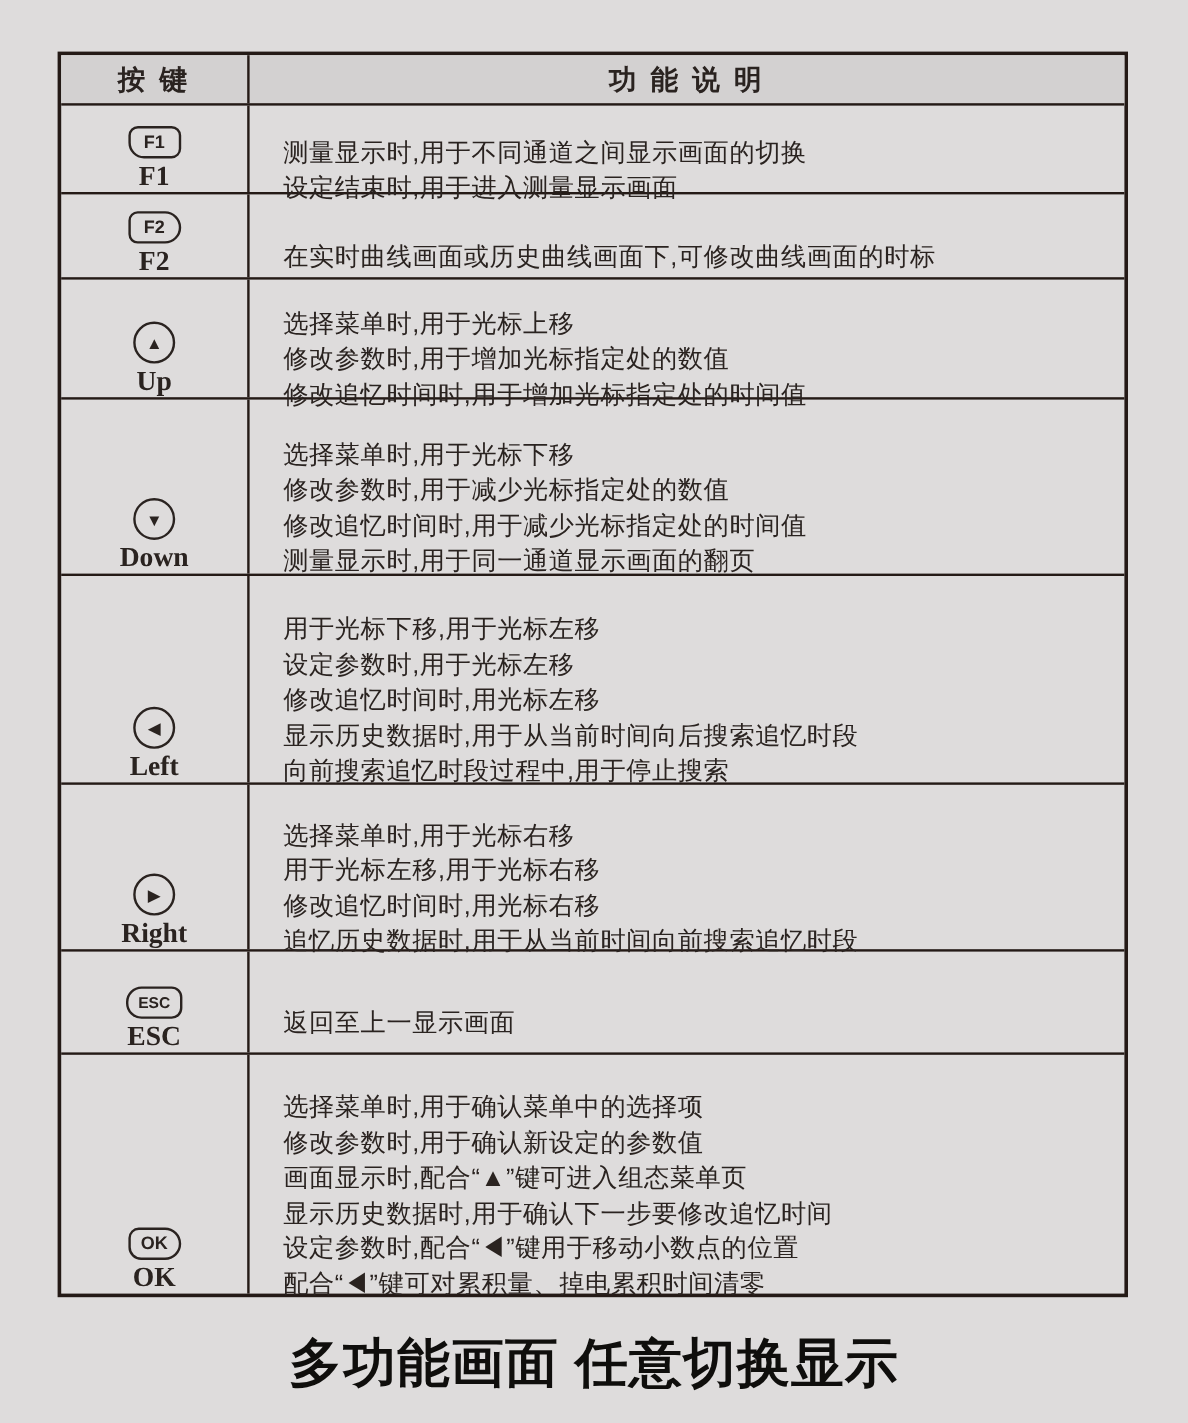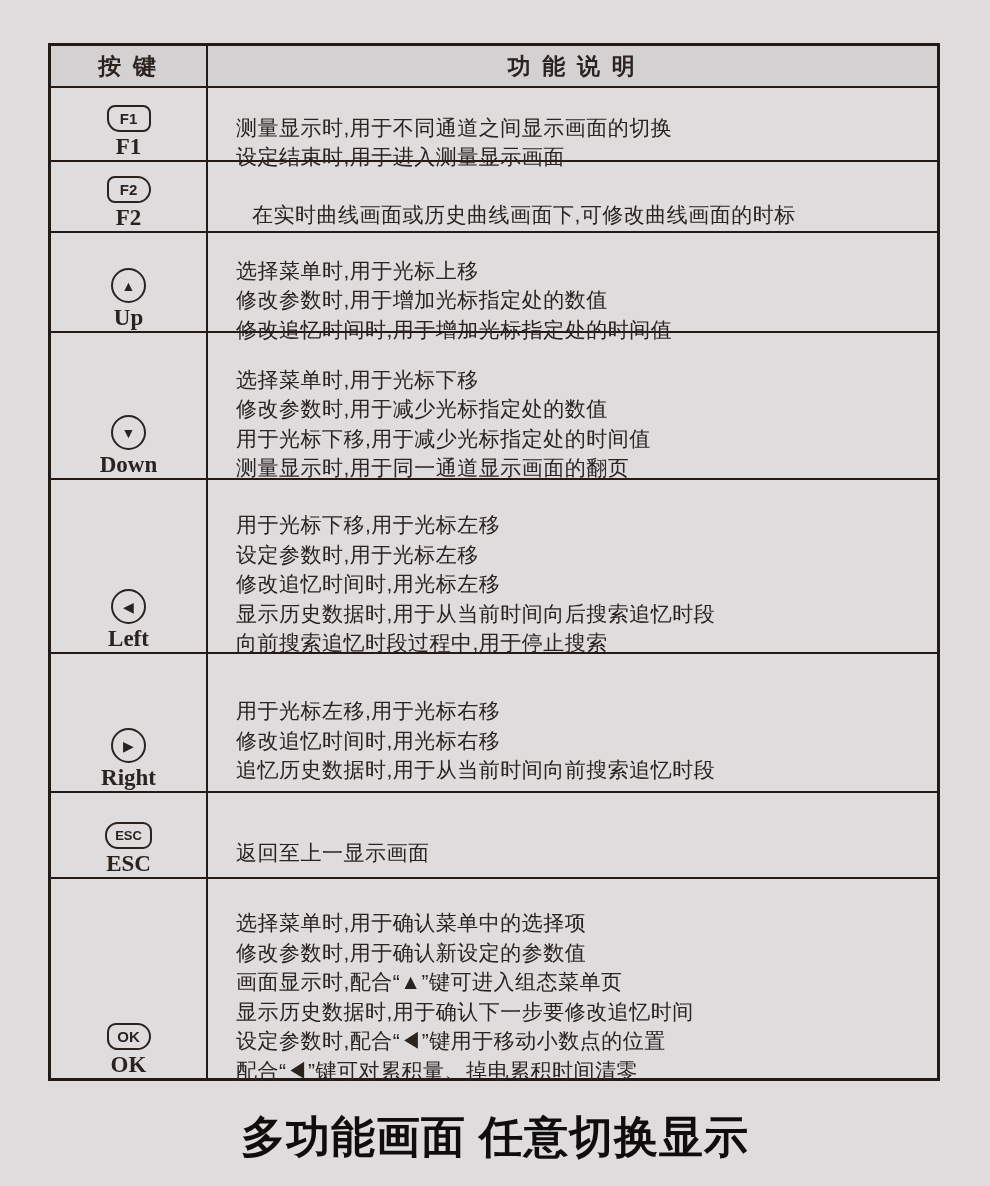--- a/index.html
+++ b/index.html
@@ -50,21 +50,21 @@
 
   .trow {
     display: flex;
     align-items: stretch;
     border-bottom: 2px solid #241a16;
     box-sizing: border-box;
   }
   .trow:last-child { border-bottom: none; }
 
   .row-f1   { height: 74px; }
-  .row-f2   { height: 71px; gap: 16px; }
+  .row-f2   { height: 71px; }
   .row-up   { height: 100px; }
   .row-down { height: 147px; }
   .row-left { height: 174px; }
   .row-right{ height: 139px; }
   .row-esc  { height: 86px; }
   .row-ok   { height: 199px; }
 
   .key-cell {
     width: 157px;
     border-right: 2px solid #241a16;
@@ -186,21 +186,21 @@
       <div class="trow row-down">
     <div class="key-cell">
       <span><span class="circle">
               <span class="glyph">▼</span>
             </span></span>
       <span class="key-name">Down</span>
     </div>
     <div class="desc-cell">
           <div class="line">选择菜单时,用于光标下移</div>
           <div class="line">修改参数时,用于减少光标指定处的数值</div>
-          <div class="line">用于光标下移,用于减少光标指定处的时间值</div>
+          <div class="line">修改追忆时间时,用于减少光标指定处的时间值</div>
           <div class="line">测量显示时,用于同一通道显示画面的翻页</div>
         </div>
   </div>
       <div class="trow row-left">
     <div class="key-cell">
       <span><span class="circle">
               <span class="glyph">◀</span>
             </span></span>
       <span class="key-name">Left</span>
     </div>
@@ -213,20 +213,21 @@
         </div>
   </div>
       <div class="trow row-right">
     <div class="key-cell">
       <span><span class="circle">
               <span class="glyph">▶</span>
             </span></span>
       <span class="key-name">Right</span>
     </div>
     <div class="desc-cell">
+          <div class="line">选择菜单时,用于光标右移</div>
           <div class="line">用于光标左移,用于光标右移</div>
           <div class="line">修改追忆时间时,用光标右移</div>
           <div class="line">追忆历史数据时,用于从当前时间向前搜索追忆时段</div>
         </div>
   </div>
       <div class="trow row-esc">
     <div class="key-cell">
       <span><span class="keycap cap-esc">ESC</span></span>
       <span class="key-name">ESC</span>
     </div>

